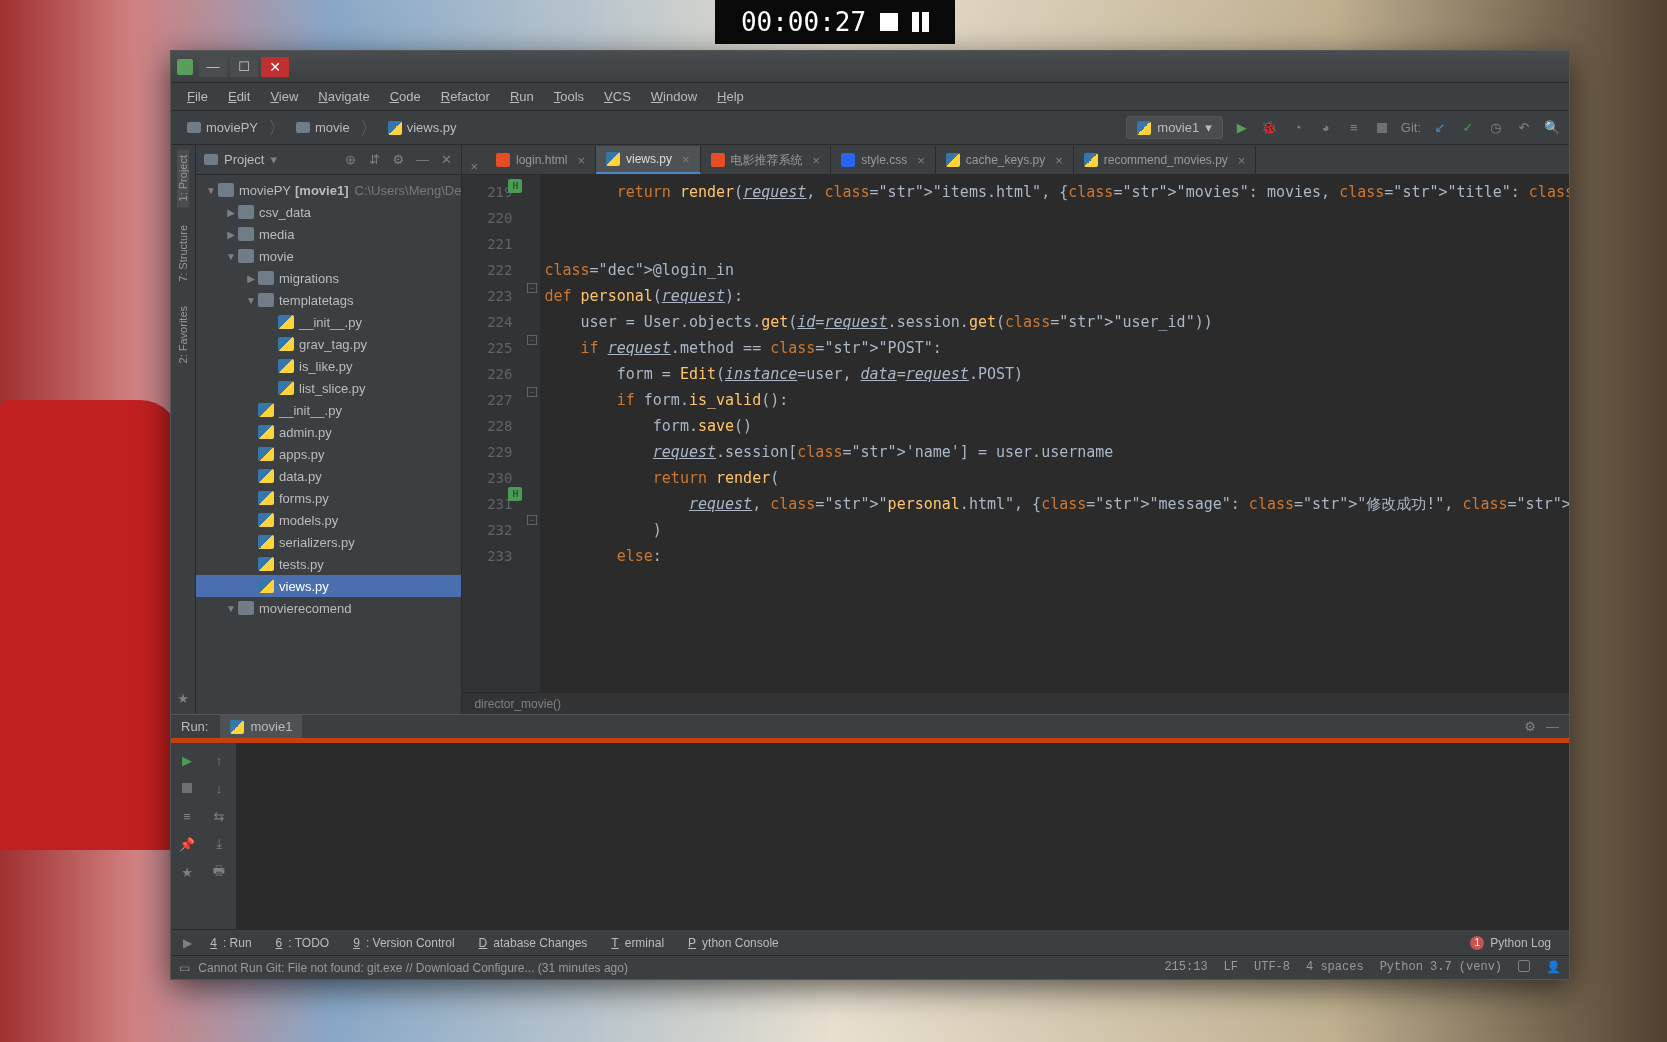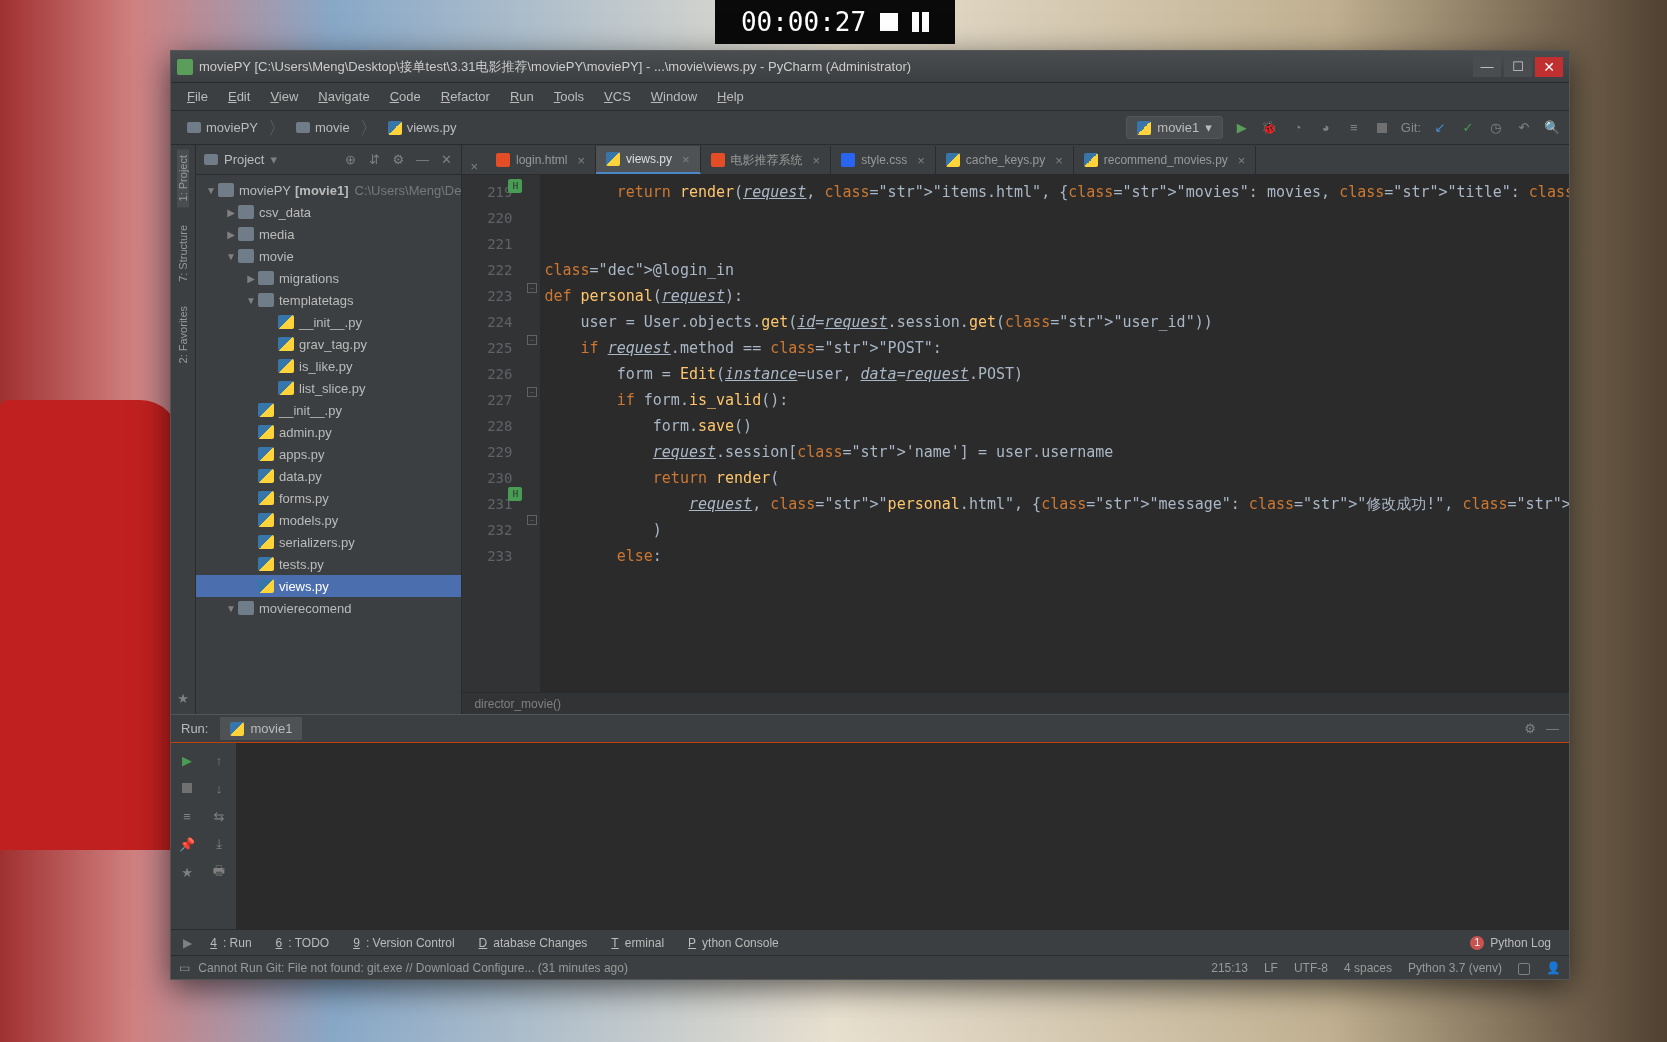--- a/index.html
+++ b/index.html
@@ -99,60 +99,59 @@
 .fold-strip{width:16px;background:#313335;position:relative;}
 .fold-mark{position:absolute;left:3px;width:10px;height:10px;border:1px solid #606366;font-size:8px;display:flex;align-items:center;justify-content:center;color:#606366;cursor:pointer;}
 .code{flex:1;font-family:Consolas,monospace;font-size:15px;line-height:26px;padding:4px 0 4px 4px;color:#a9b7c6;white-space:pre;overflow:hidden;}
 .kw{color:#cc7832;}
 .fn{color:#ffc66d;}
 .param{color:#a9b7c6;font-style:italic;text-decoration:underline;}
 
 .breadcrumb-code{height:22px;background:#313335;border-top:1px solid #2b2b2b;padding:0 12px;font-size:12px;color:#808080;display:flex;align-items:center;}
 
 .run-panel{height:215px;background:#2b2b2b;border-top:1px solid #555;display:flex;flex-direction:column;}
-.run-header{height:28px;background:#3c3f41;display:flex;align-items:center;padding:0 10px;border-bottom:1px solid #c2410c;justify-content:space-between;}
+.run-header{height:28px;background:#3c3f41;display:flex;align-items:center;padding:0 10px;border-bottom:5px solid #c2410c;justify-content:space-between;}
 .run-header .rtitle{color:#bbb;}
 .run-header .rtab{margin-left:12px;padding:4px 10px;background:#4e5254;display:flex;align-items:center;gap:6px;}
 .run-header .spacer{flex:1;}
 .run-body{flex:1;display:flex;}
 .run-side{width:65px;background:#3c3f41;display:flex;}
 .run-col{width:32px;display:flex;flex-direction:column;align-items:center;gap:10px;padding:8px 0;}
 .run-btn{width:18px;height:18px;display:flex;align-items:center;justify-content:center;color:#808080;cursor:pointer;}
 .run-output{flex:1;background:#2b2b2b;}
 
 .bottom-tabs{height:26px;background:#3c3f41;display:flex;align-items:center;padding:0 8px;gap:4px;border-top:1px solid #2b2b2b;font-size:12px;}
 .btab{padding:3px 10px;color:#bbb;cursor:pointer;display:flex;align-items:center;gap:6px;}
 .btab .ul{text-decoration:underline;}
 .bottom-tabs .spacer{flex:1;}
 .event-badge{width:14px;height:14px;background:#c75450;border-radius:50%;color:#fff;font-size:10px;display:flex;align-items:center;justify-content:center;}
 
 .statusbar{height:24px;background:#3c3f41;display:flex;align-items:center;padding:0 8px;border-top:1px solid #2b2b2b;font-size:12px;color:#999;}
 .statusbar .sl{flex:1;display:flex;align-items:center;gap:8px;}
-.statusbar .sr{display:flex;align-items:flex-end;gap:16px;}
+.statusbar .sr{display:flex;align-items:flex-start;gap:16px;font-family:Liberation Mono, monospace;}
 .lock-icon{width:12px;height:12px;border:1px solid #808080;border-radius:2px;}
 </style>
 </head>
 <body>
 
 <div class="desktop-bg"></div>
 
 <div class="recorder">
   <span>00:00:27</span>
   <div class="stop"></div>
   <div class="pause">
       <span></span>
       <span></span>
     </div>
 </div>
 
 <div class="window">
 
   <div class="titlebar">
     <div class="appicon"></div>
-    <div class="title">moviePY [C:\Users\Meng\Desktop\接单test\3.31电影推荐\moviePY\moviePY] - ...\movie\views.py - PyCharm (Administrator)</div>
     <div class="winbtns">
       <div class="winbtn min">—</div>
       <div class="winbtn max">☐</div>
       <div class="winbtn close">✕</div>
     </div>
   </div>
 
   <div class="menubar" id="menubar">
       <div class="mi"><span class="ul">F</span>ile</div>
       <div class="mi"><span class="ul">E</span>dit</div>

